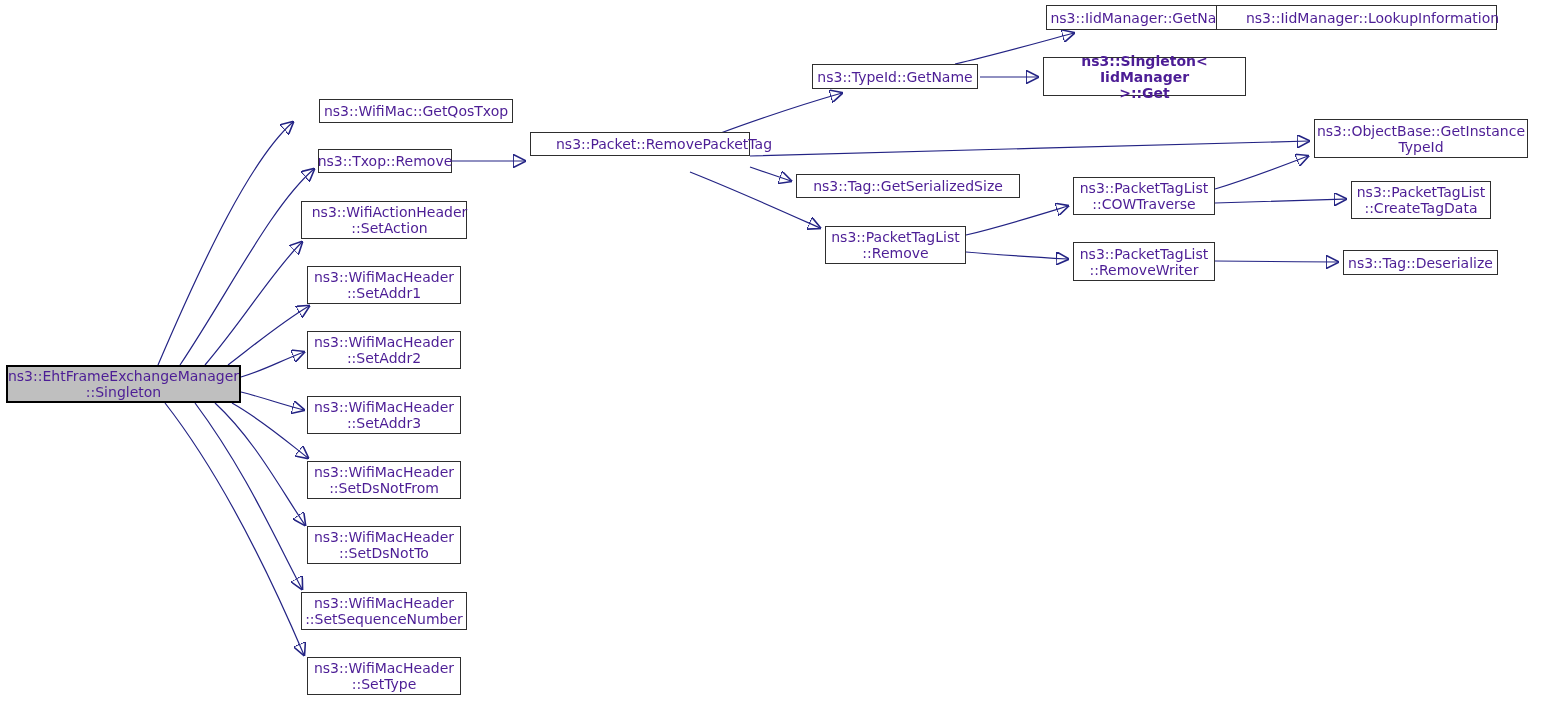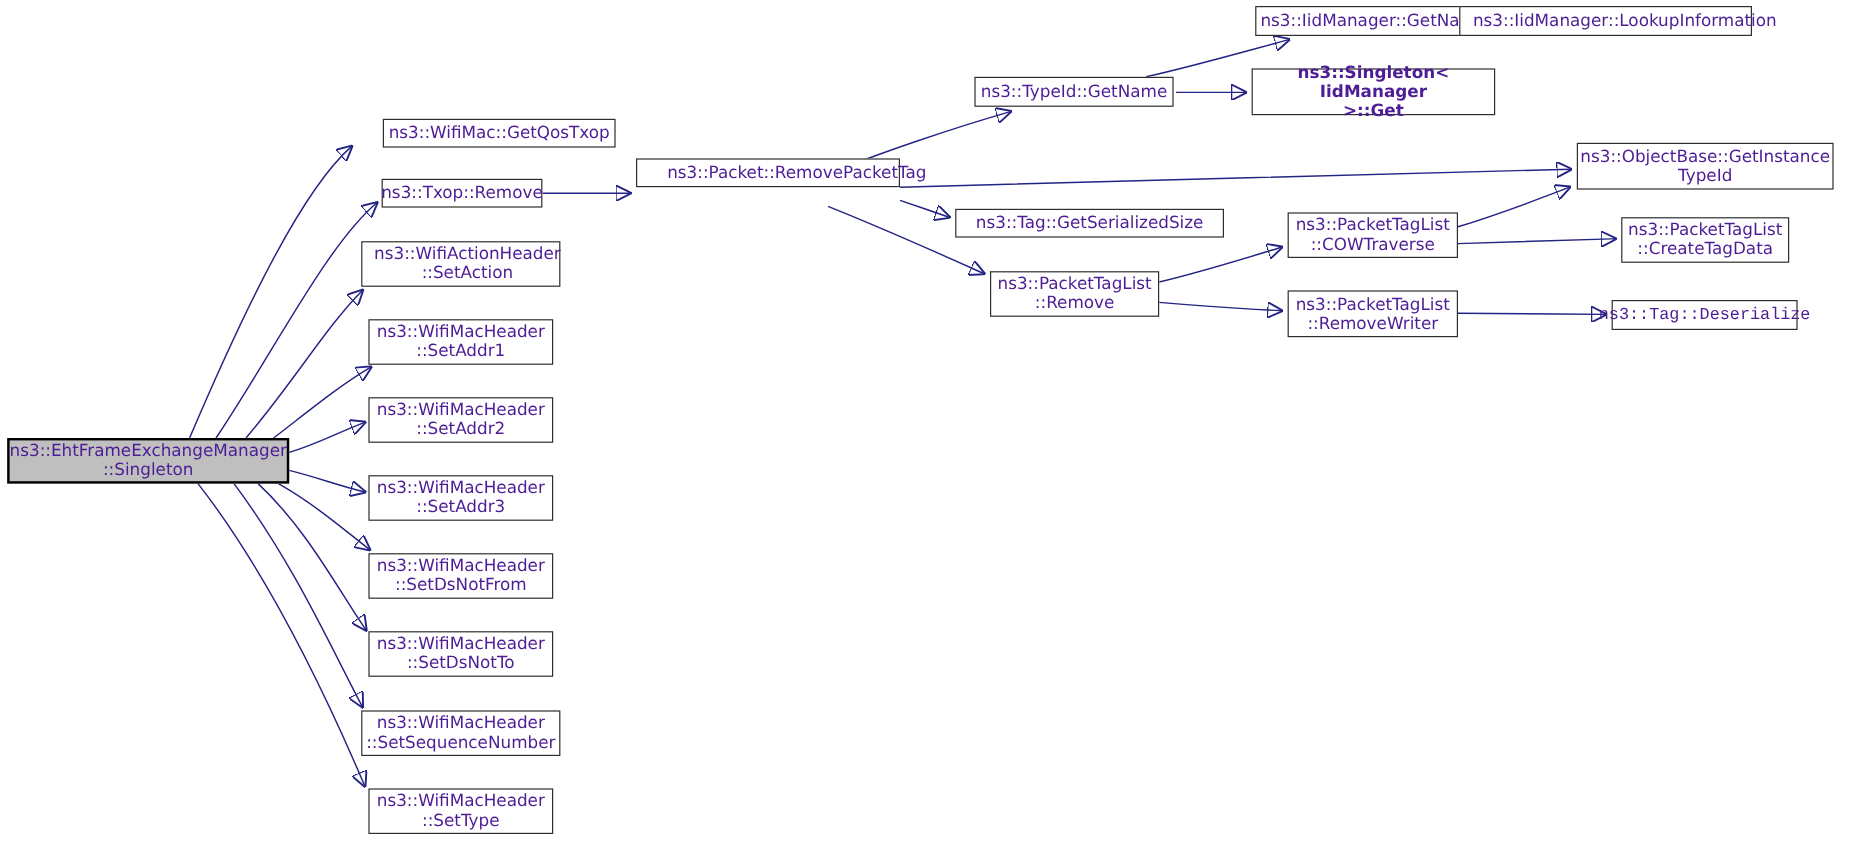--- a/index.html
+++ b/index.html
@@ -97,21 +97,21 @@
 
   <div class="node" style="left:307px;top:657px;width:154px;height:38px;">ns3::WifiMacHeader
 ::SetType</div>
 
   <div class="node" style="left:530px;top:132px;width:220px;height:24px;padding-left:48px;">ns3::Packet::RemovePacketTag</div>
 
   <div class="node" style="left:812px;top:64px;width:166px;height:25px;">ns3::TypeId::GetName</div>
 
   <div class="node" style="left:1046px;top:5px;width:197px;height:25px;">ns3::IidManager::GetName</div>
 
-  <div class="node" style="left:1216px;top:5px;width:244px;height:25px;padding-left:32px;">ns3::IidManager::LookupInformation</div>
+  <div class="node" style="left:1216px;top:5px;width:281px;height:25px;padding-left:32px;">ns3::IidManager::LookupInformation</div>
 
   <div class="node" style="left:1043px;top:57px;width:203px;height:39px;font-weight:bold;">ns3::Singleton&lt; IidManager
 &gt;::Get</div>
 
   <div class="node" style="left:796px;top:174px;width:224px;height:24px;">ns3::Tag::GetSerializedSize</div>
 
   <div class="node" style="left:825px;top:226px;width:141px;height:38px;">ns3::PacketTagList
 ::Remove</div>
 
   <div class="node" style="left:1073px;top:177px;width:142px;height:38px;">ns3::PacketTagList
@@ -119,15 +119,15 @@
 
   <div class="node" style="left:1073px;top:242px;width:142px;height:39px;">ns3::PacketTagList
 ::RemoveWriter</div>
 
   <div class="node" style="left:1314px;top:119px;width:214px;height:39px;">ns3::ObjectBase::GetInstance
 TypeId</div>
 
   <div class="node" style="left:1351px;top:181px;width:140px;height:38px;">ns3::PacketTagList
 ::CreateTagData</div>
 
-  <div class="node" style="left:1343px;top:250px;width:155px;height:25px;font-family:Liberation Mono, monospace;">ns3::Tag::Deserialize</div>
+  <div class="node" style="left:1343px;top:250px;width:155px;height:25px;">ns3::Tag::Deserialize</div>
 
 </div>
 
 </body></html>

